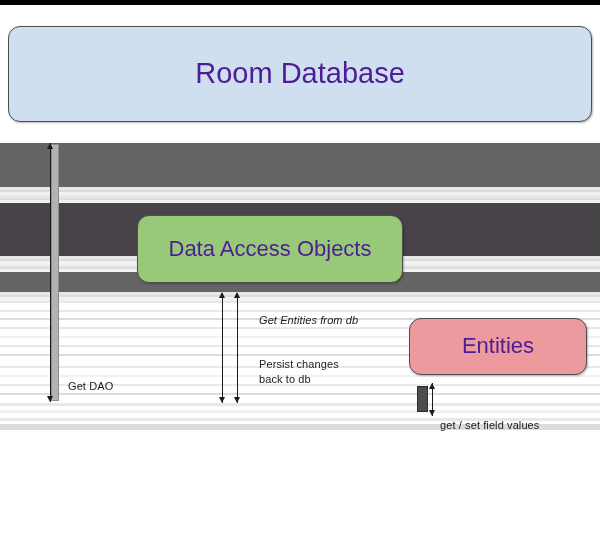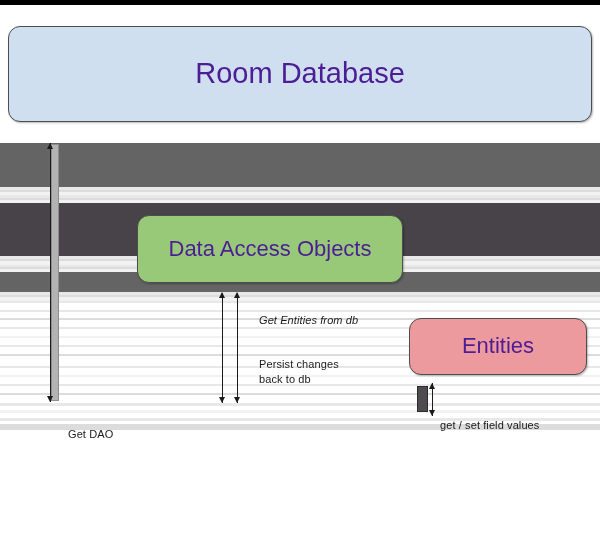--- a/index.html
+++ b/index.html
@@ -121,21 +121,21 @@
   .edge-label {
     position: absolute;
     font-size: 11px;
     color: #1a1a1a;
     white-space: pre-line;
     line-height: 1.35;
     letter-spacing: 0.1px;
   }
   #label-get-entities { left: 259px; top: 313px; font-style: italic; }
   #label-persist      { left: 259px; top: 357px; }
-  #label-get-dao      { left: 68px;  top: 379px; margin-top: 48px; }
+  #label-get-dao      { left: 68px;  top: 379px; }
   #label-field-values { left: 440px; top: 418px; }
 </style>
 </head>
 <body>
 
 <div id="canvas">
 
   <div class="top-sliver"></div>
 
   <div id="bands-layer">

